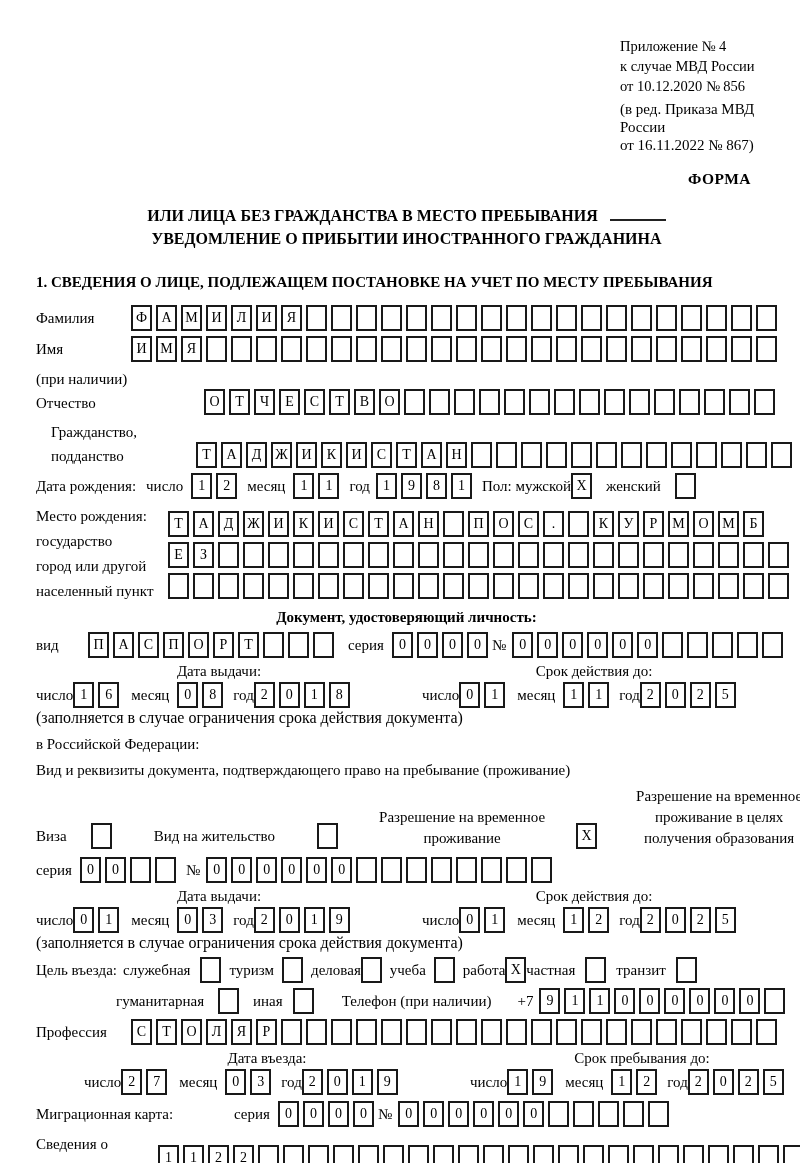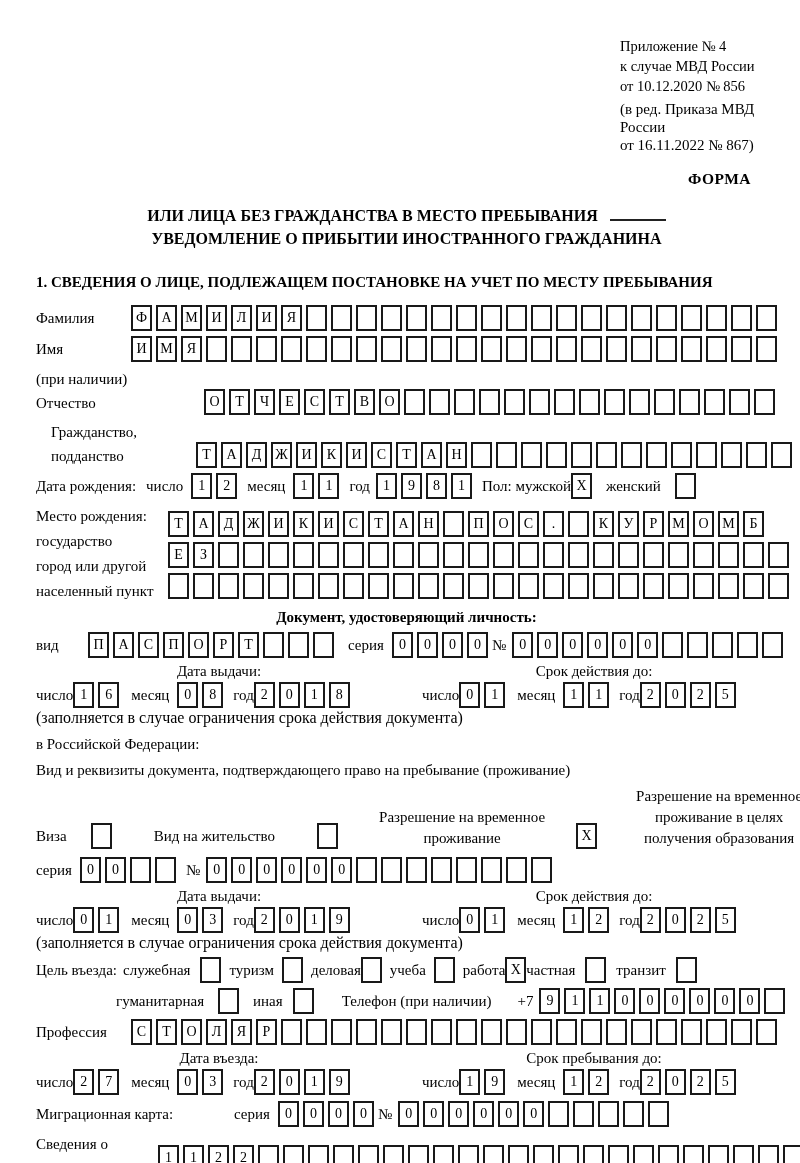--- a/index.html
+++ b/index.html
@@ -550,21 +550,21 @@
         <div class="cell"></div>
         <div class="cell"></div>
         <div class="cell"></div>
         <div class="cell"></div>
         <div class="cell"></div>
         <div class="cell"></div>
         <div class="cell"></div>
       </div>
   </div>
 
-  <div class="dates" style="margin-top:4px;">
+  <div class="dates" style="margin-top:4px;margin-left:48px;">
     <div class="dcol1">
       <div class="dhead">Дата въезда:</div>
       <div class="dflex">
         <span class="lbl">число</span>
         <div class="cells">
             <div class="cell">2</div>
             <div class="cell">7</div>
           </div>
         <span class="lbl ml8">месяц</span>
         <div class="cells ml8">

